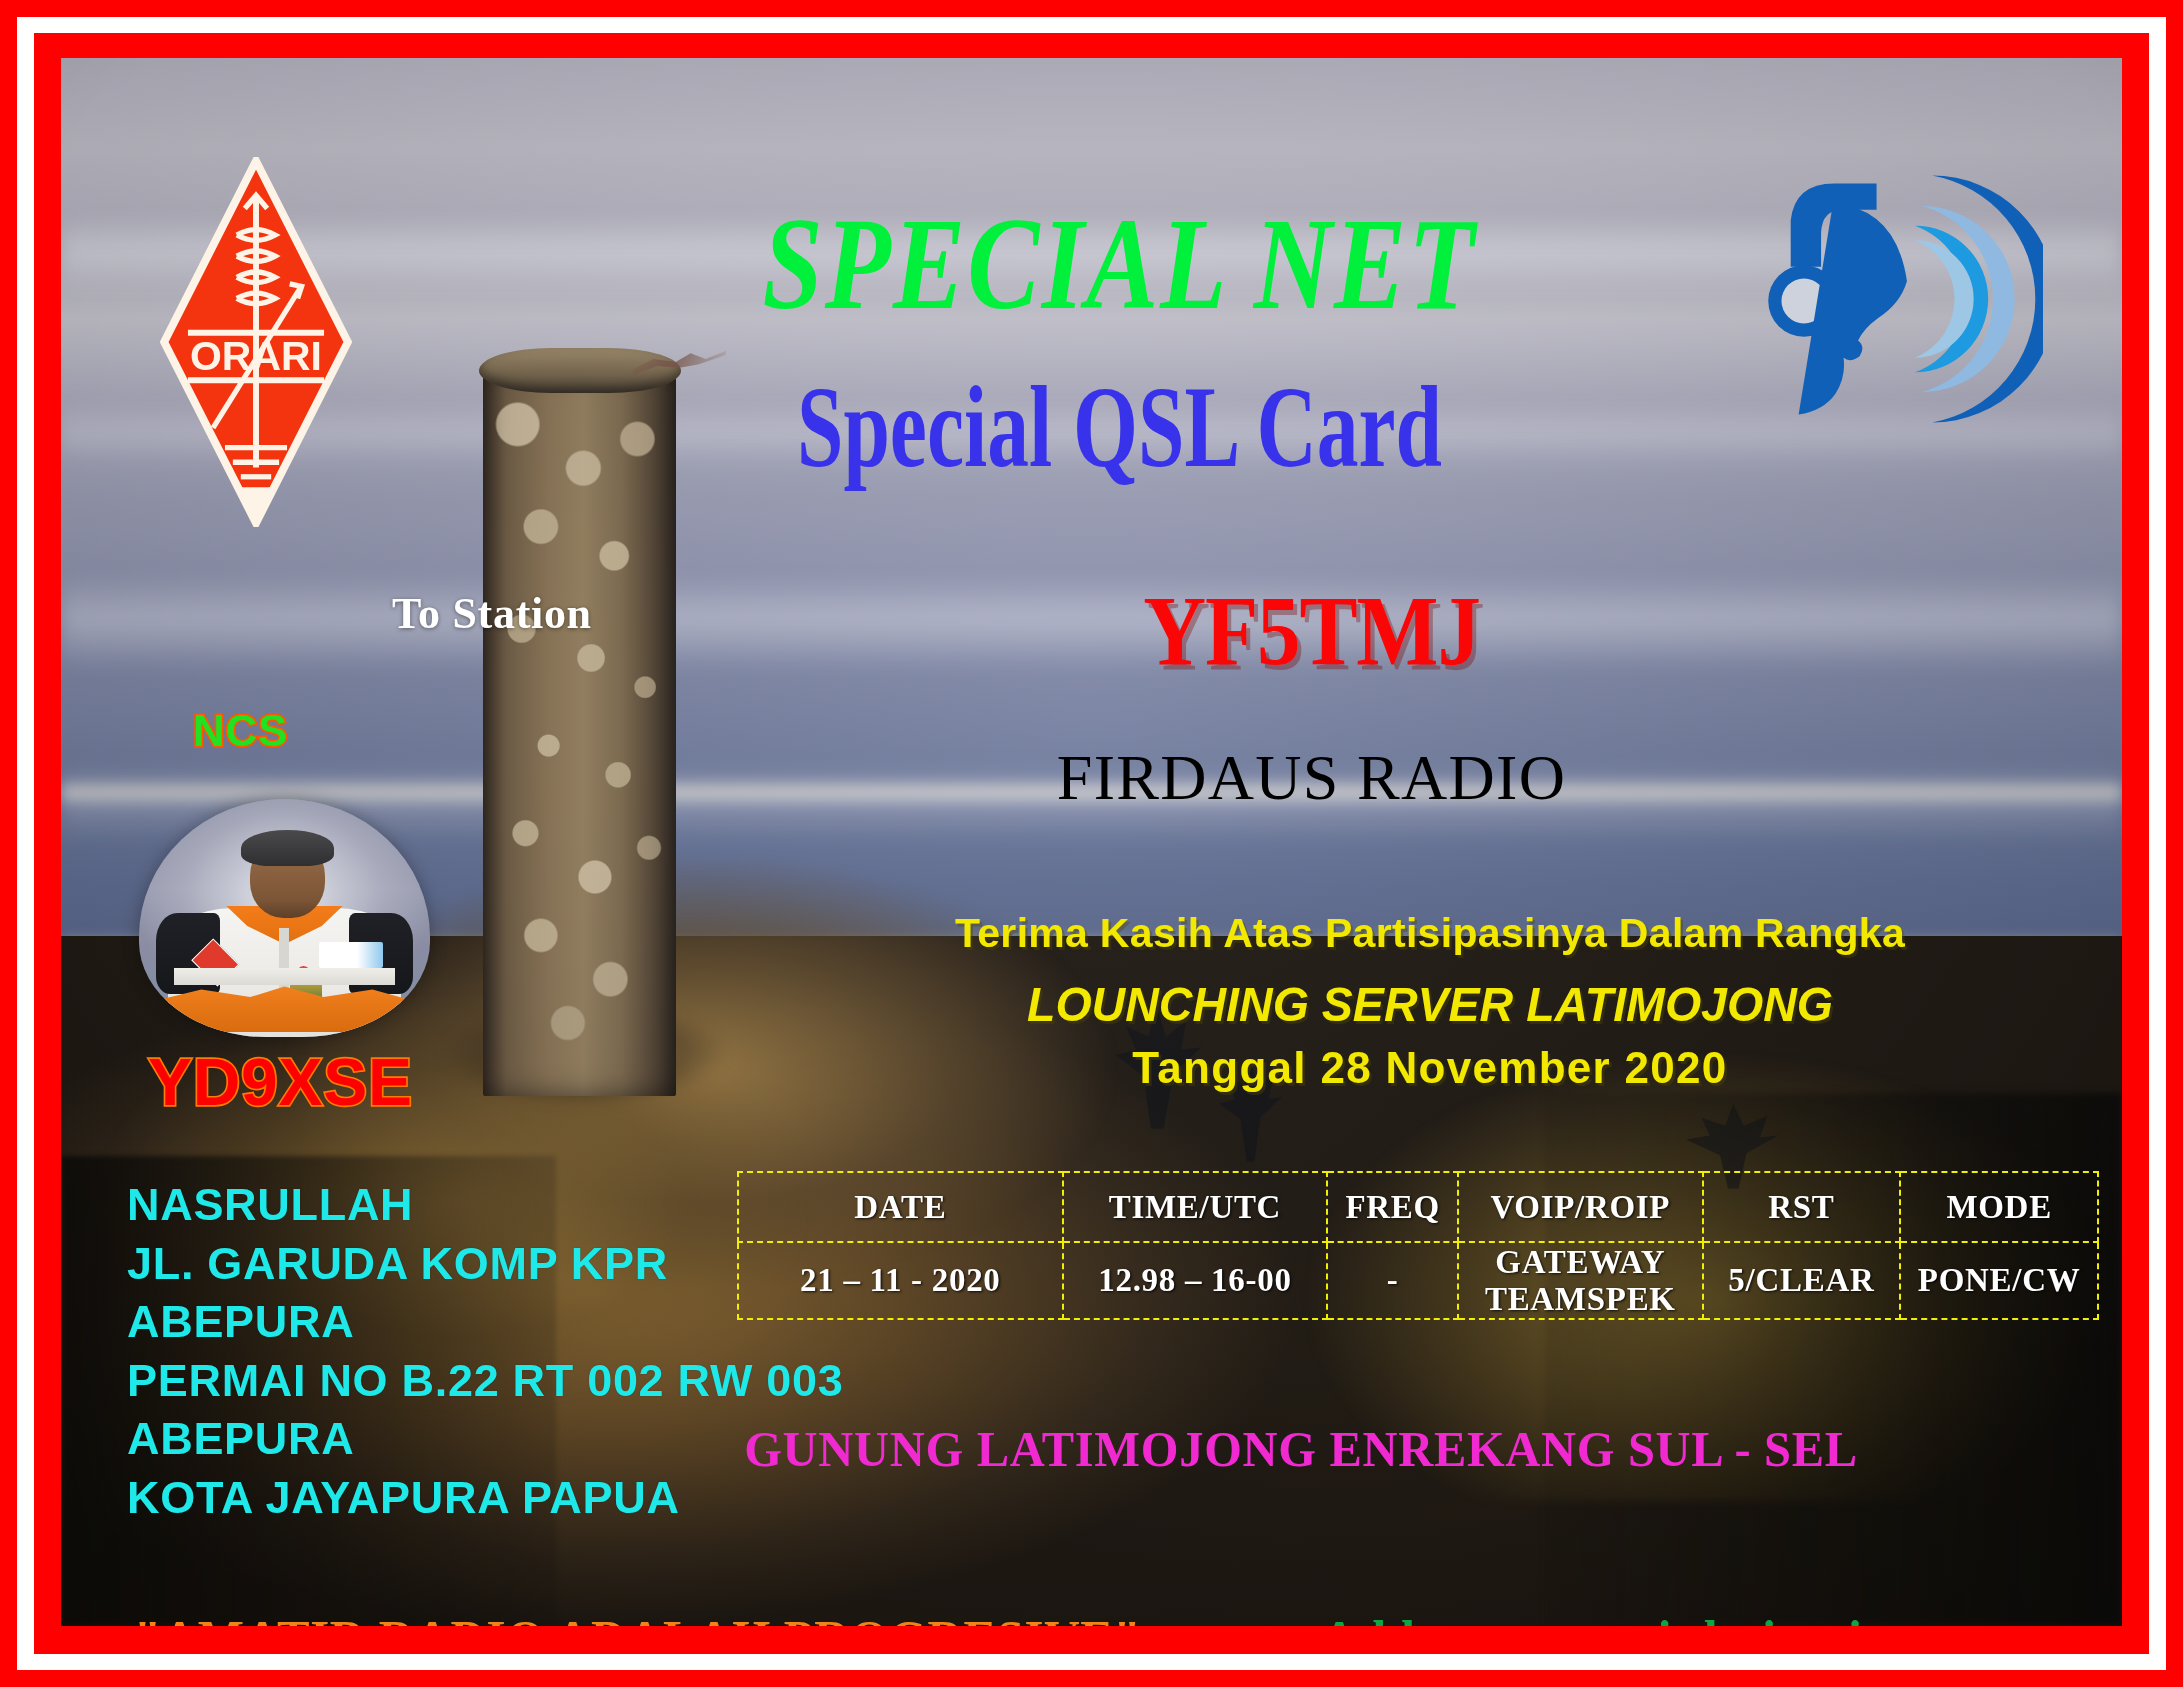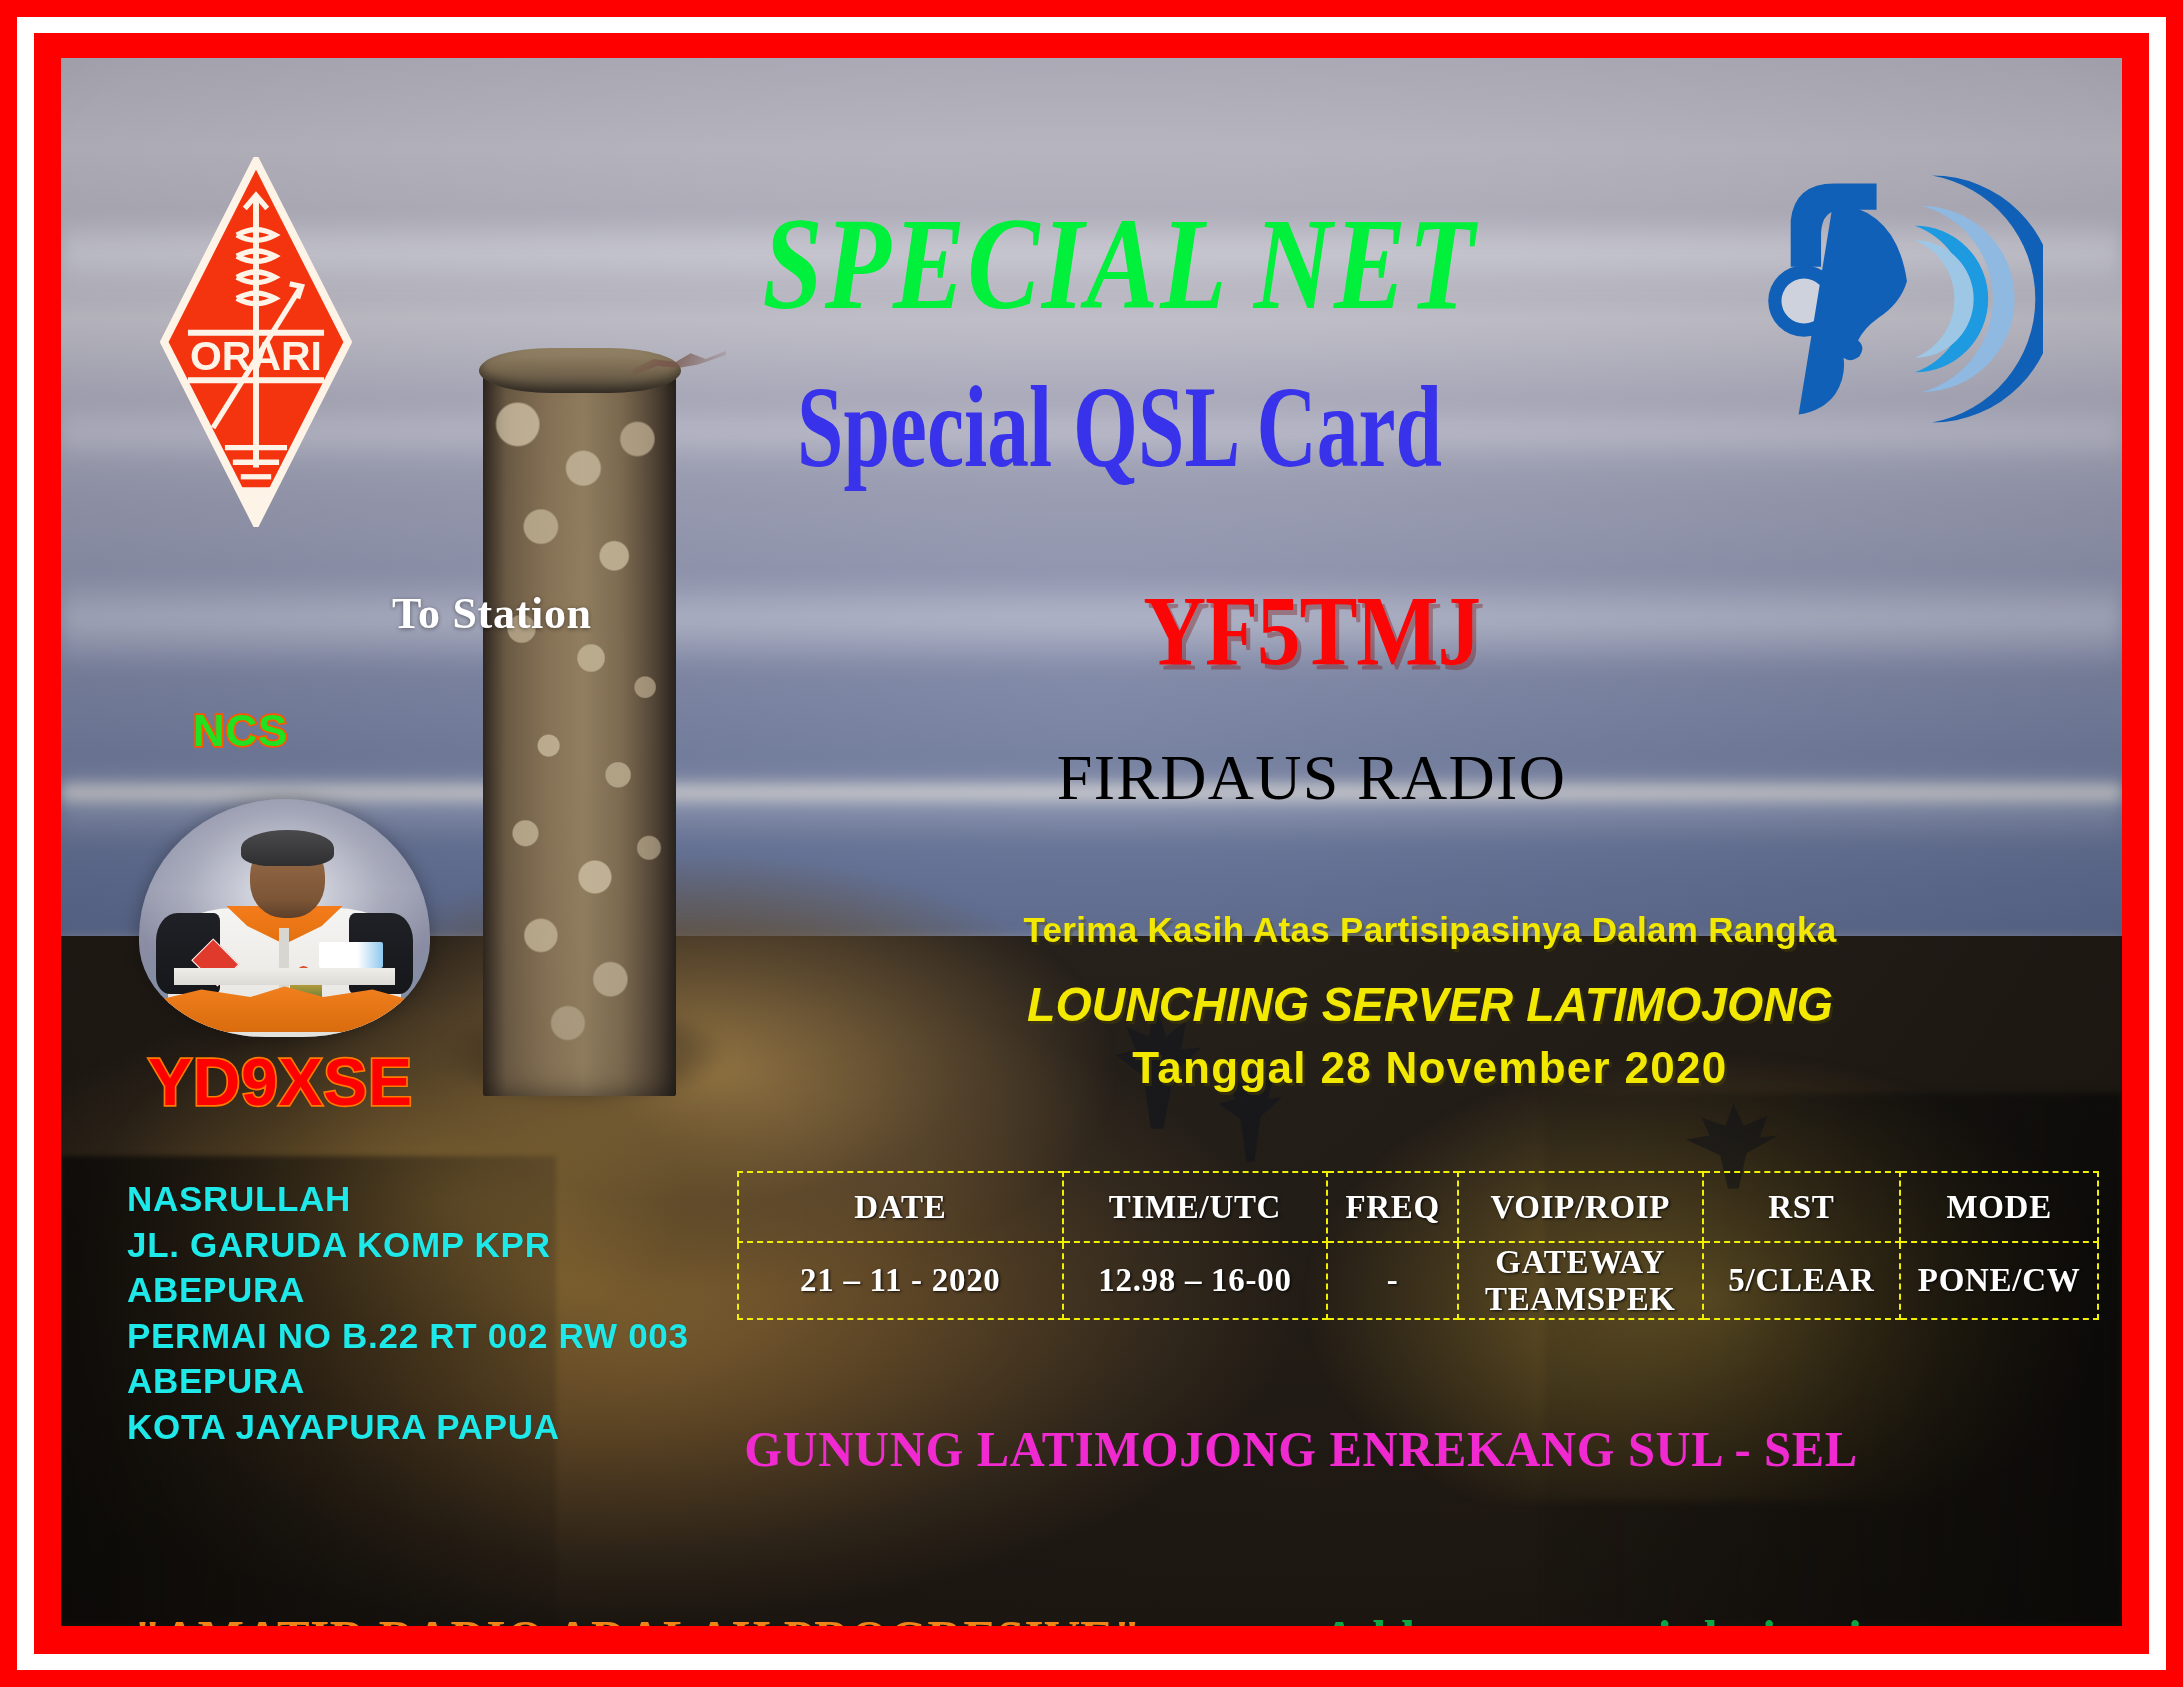--- a/index.html
+++ b/index.html
@@ -233,21 +233,21 @@
     font-size:64px;line-height:1;
     color:#000000;
     letter-spacing:1.3px;
     white-space:nowrap;
   }
 
   .thanks{
     position:absolute;left:701px;top:853px;width:1336px;
     text-align:center;
     font-family:"Liberation Sans",sans-serif;
-    font-weight:bold;font-size:35px;line-height:1.08;
+    font-weight:bold;font-size:41px;line-height:1.08;
     color:#f2e800;
     text-shadow:2.6px 3.3px 0 rgba(80,70,0,.38);
     letter-spacing:0.3px;
     white-space:nowrap;
   }
   .event{
     position:absolute;left:701px;top:920px;width:1336px;
     text-align:center;
     font-family:"Liberation Sans",sans-serif;
     font-weight:bold;font-style:italic;font-size:49px;line-height:1.08;
@@ -358,21 +358,21 @@
     -webkit-text-stroke:3.3px #ff7a00;
     paint-order:stroke fill;
     letter-spacing:0.7px;
   }
 
   
   .addr{
     position:absolute;left:66px;top:1118px;
     font-family:"Liberation Sans",sans-serif;
     font-weight:bold;
-    font-size:35px;line-height:1.30;
+    font-size:45px;line-height:1.30;
     color:#1fe8e8;
     letter-spacing:0.7px;
     text-shadow:0 0 1.3px rgba(0,0,0,.35);
   }
   .addr div{white-space:nowrap;}
 
   
   .qsotable{
     position:absolute;left:676px;top:1113px;width:1362px;
     border-collapse:collapse;

